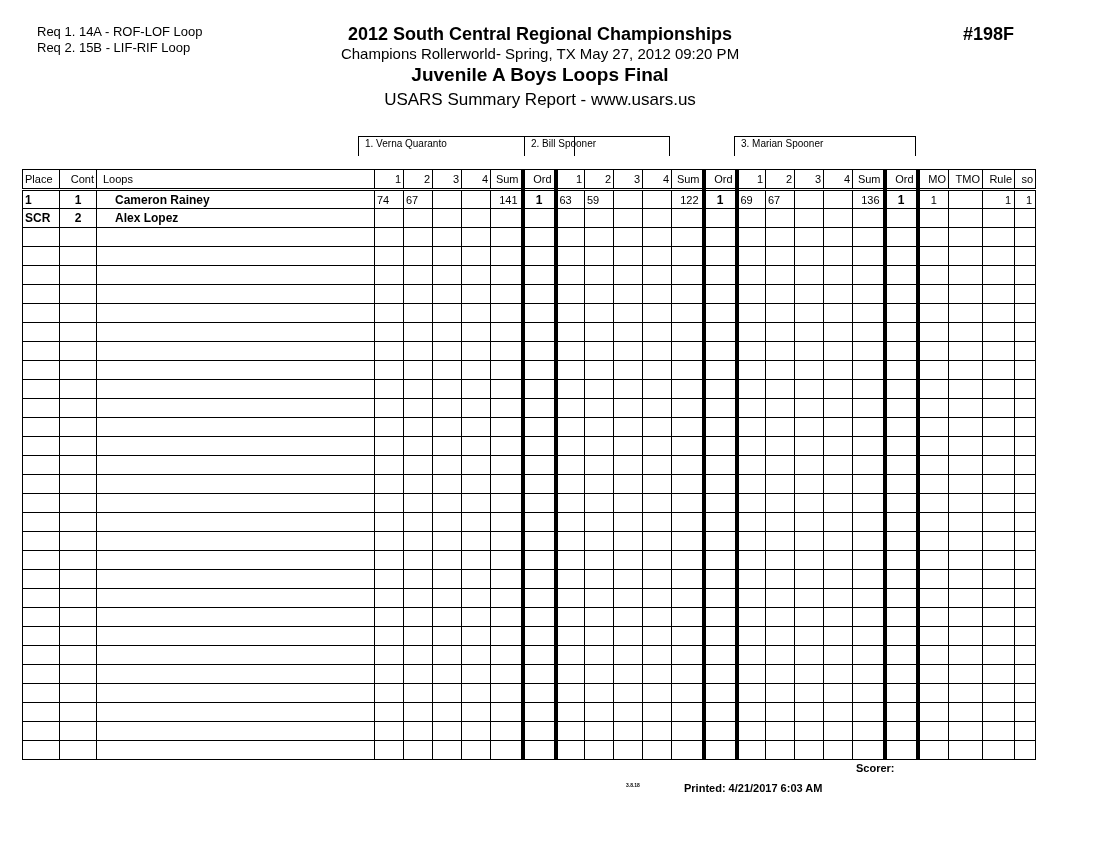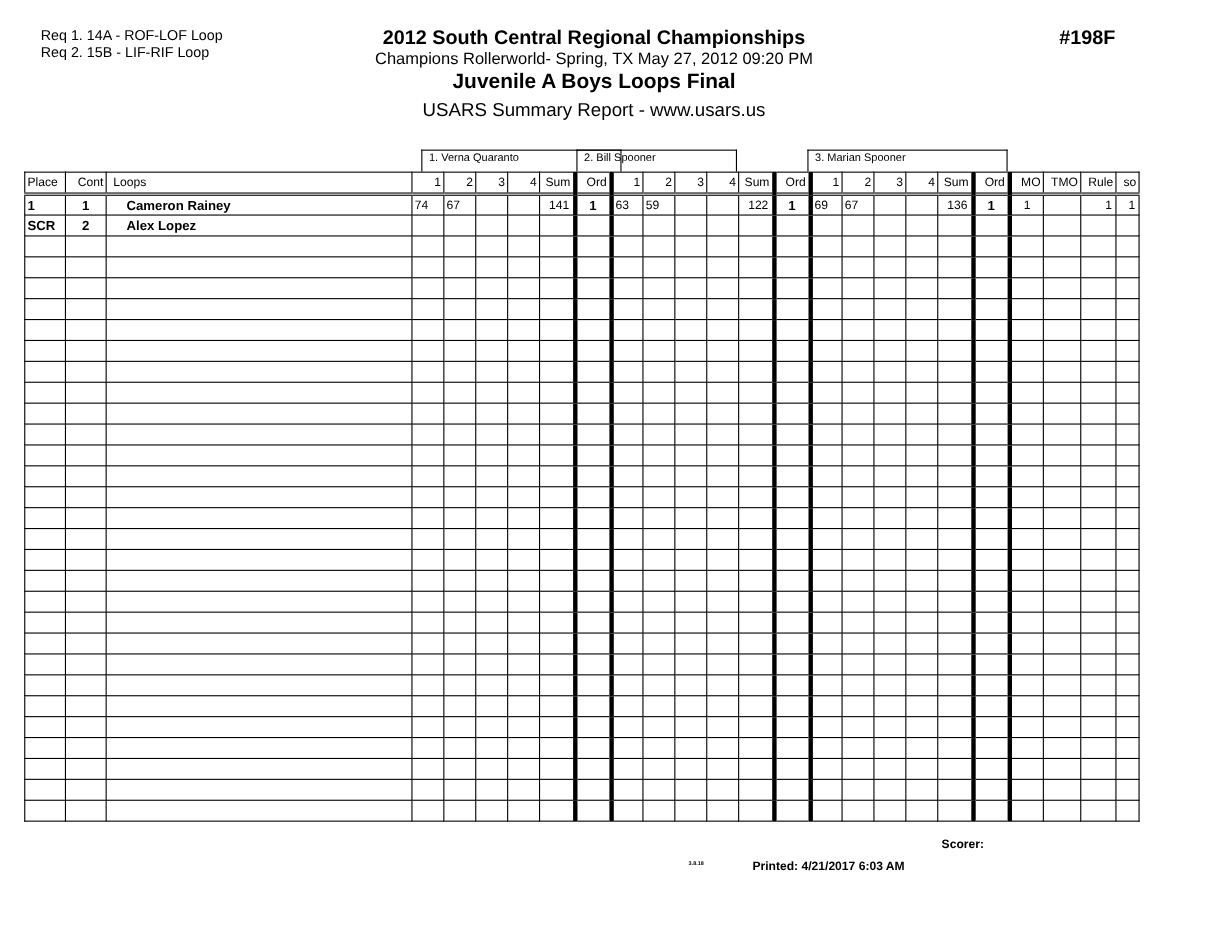--- a/index.html
+++ b/index.html
@@ -8,21 +8,21 @@
   .req { left:6px; font-size:13px; font-weight:normal; line-height:16px;margin-left:31px; }
   .title { left:0; width:1100px; text-align:center; }
   #t1 { top:24px; font-size:18px; font-weight:bold; left:-10px; }
   #t2 { top:45px; font-size:15px; left:-10px; }
   #t3 { top:64px; font-size:19px; font-weight:bold; left:-10px; }
   #t4 { top:90px; font-size:17px; left:-10px; }
   #evnum { left:963px; top:24px; font-size:18px; font-weight:bold; }
 
   .judgehdr { position:absolute; top:136px; height:20px; border:1px solid #000; border-bottom:none; font-size:10px; line-height:14px; padding-left:6px; box-sizing:border-box; }
 
-  table.grid { position:absolute; left:22px; top:156px; border-collapse:collapse; table-layout:fixed; }
+  table.grid { position:absolute; left:22px; top:169px; border-collapse:collapse; table-layout:fixed; }
   table.grid td { border:1px solid #000; height:19px; padding:0 2px; font-size:11px; box-sizing:border-box; white-space:nowrap; overflow:hidden; }
   table.grid tr.hdr td { height:20px; font-size:11px; text-align:right; border-bottom:3px double #000; }
   table.grid tr.hdr td.left { text-align:left; }
   table.grid td.num { text-align:center; }
   table.grid td.sum { text-align:right; padding-right:3px; }
   table.grid td.ord { border-left:4px solid #000; border-right:4px solid #000; text-align:center; font-weight:bold; font-size:12px; }
   table.grid td.bold { font-weight:bold; font-size:12px; }
   table.grid td.name { padding-left:18px; }
 
   #footer-ver { left:626px; top:782px; font-size:5px; font-weight:bold; }
@@ -34,21 +34,21 @@
 
 <div class="abs req" style="top:24px">Req 1.  14A - ROF-LOF Loop</div>
 <div class="abs req" style="top:40px">Req 2.  15B - LIF-RIF Loop</div>
 
 <div class="abs title" id="t1">2012 South Central Regional Championships</div>
 <div class="abs title" id="t2">Champions Rollerworld- Spring, TX  May 27, 2012  09:20 PM</div>
 <div class="abs title" id="t3">Juvenile A Boys Loops Final</div>
 <div class="abs title" id="t4">USARS Summary Report - www.usars.us</div>
 <div class="abs" id="evnum">#198F</div>
 
-<div class="judgehdr" style="left:383px;width:182px;">1.  Verna Quaranto</div>
+<div class="judgehdr" style="left:358px;width:217px;">1.  Verna Quaranto</div>
 <div class="judgehdr" style="left:524px;width:146px;">2.  Bill Spooner</div>
 <div class="judgehdr" style="left:734px;width:182px;">3.  Marian Spooner</div>
 
 <table class="grid" id="grid">
   <colgroup>
     <col style="width:37px">
       <col style="width:37px">
       <col style="width:278px">
     <col style="width:29px">
       <col style="width:29px">

